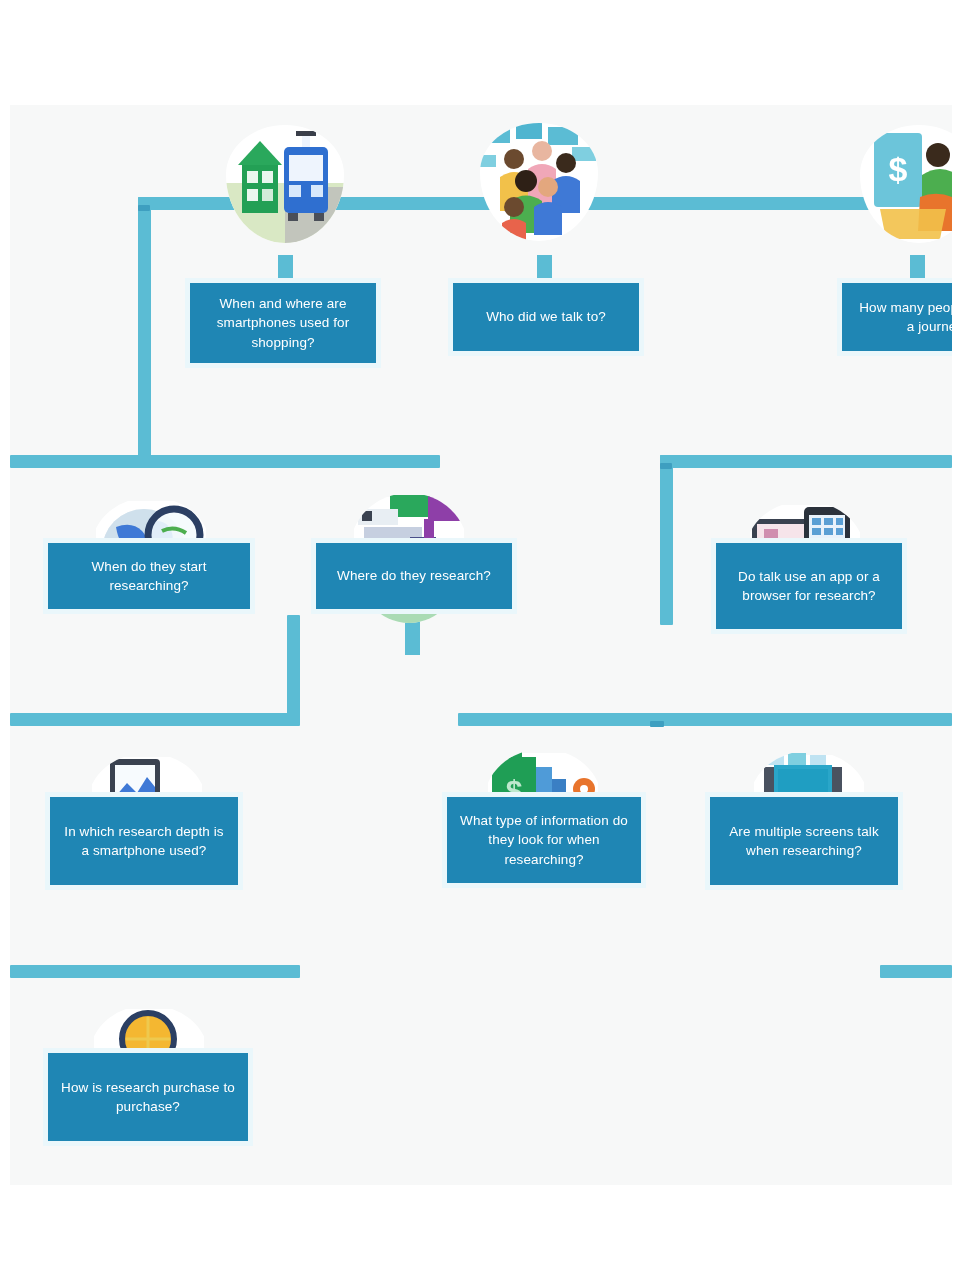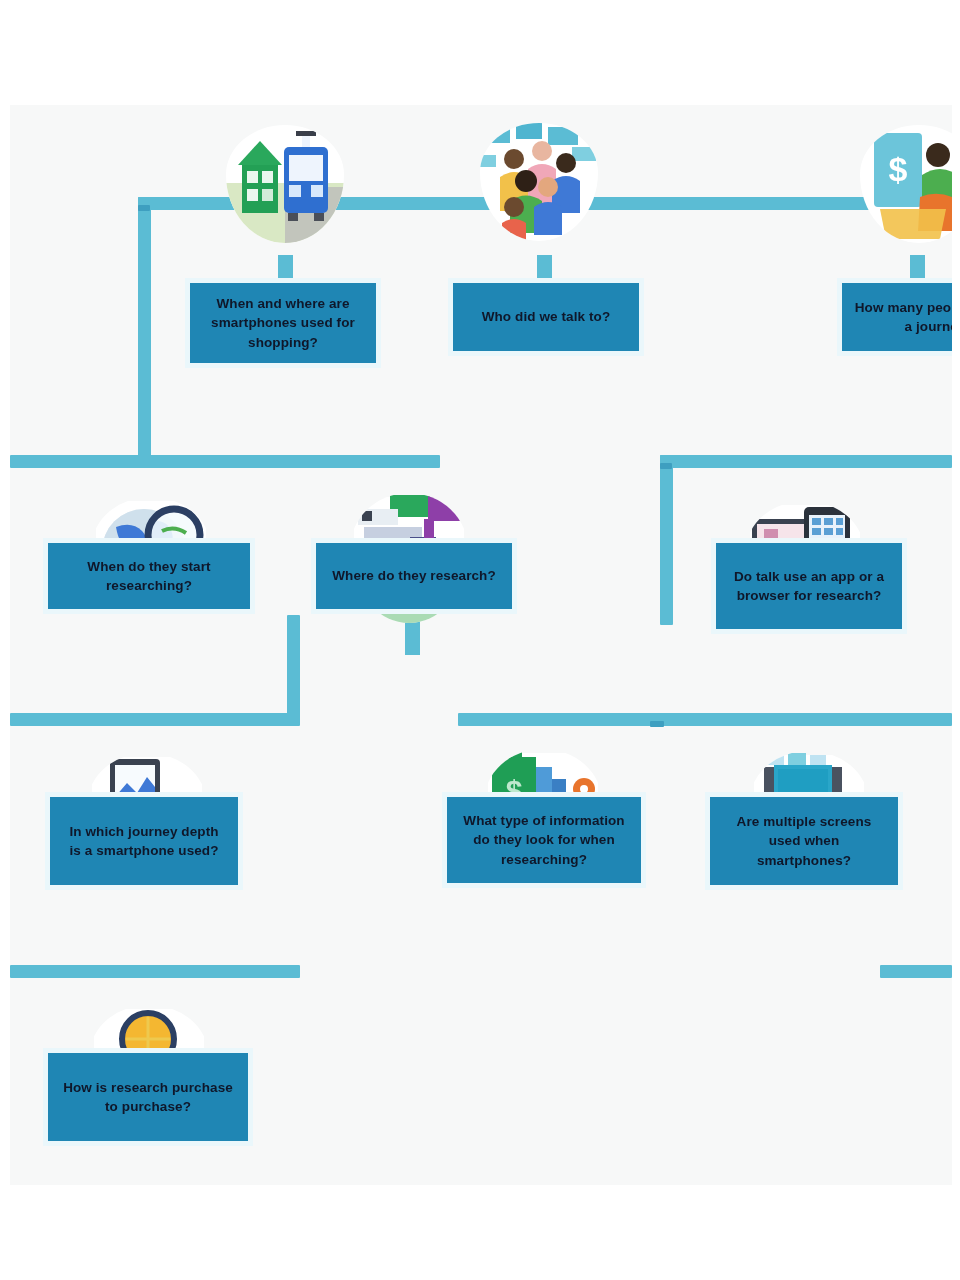--- a/index.html
+++ b/index.html
@@ -48,24 +48,24 @@
     background: #1f86b4;
     box-shadow: 0 0 0 5px #eaf7fb;
     display: flex;
     align-items: center;
     justify-content: center;
     text-align: center;
     z-index: 6;
   }
   .plaque span {
     display: block;
-    color: #0f172a;
+    color: #ffffff;
     font-size: 13.5px;
     line-height: 1.42;
-    font-weight: 700;
+    font-weight: 400;
     letter-spacing: .1px;
     padding: 0 12px;
     filter: blur(0.55px);
   }
   .stem {
     position: absolute;
     width: 15px;
     background: #5bbcd4;
     z-index: 4;
   }
@@ -328,29 +328,29 @@
 
     <div class="plaque" style="left:306px; top:438px; width:196px; height:66px;">
       <span>Where do they research?</span>
     </div>
 
     <div class="plaque" style="left:706px; top:438px; width:186px; height:86px;">
       <span>Do talk use an app or a browser for research?</span>
     </div>
 
     <div class="plaque" style="left:40px; top:692px; width:188px; height:88px;">
-      <span>In which journey depth is a smartphone used?</span>
+      <span>In which research depth is a smartphone used?</span>
     </div>
 
     <div class="plaque" style="left:437px; top:692px; width:194px; height:86px;">
       <span>What type of information do they look for when researching?</span>
     </div>
 
     <div class="plaque" style="left:700px; top:692px; width:188px; height:88px;">
-      <span>Are multiple screens used when smartphones?</span>
+      <span>Are multiple screens talk when researching?</span>
     </div>
 
     <div class="plaque" style="left:38px; top:948px; width:200px; height:88px;">
       <span>How is research purchase to purchase?</span>
     </div>
 
   </div>
 </div>
 
 </body></html>

